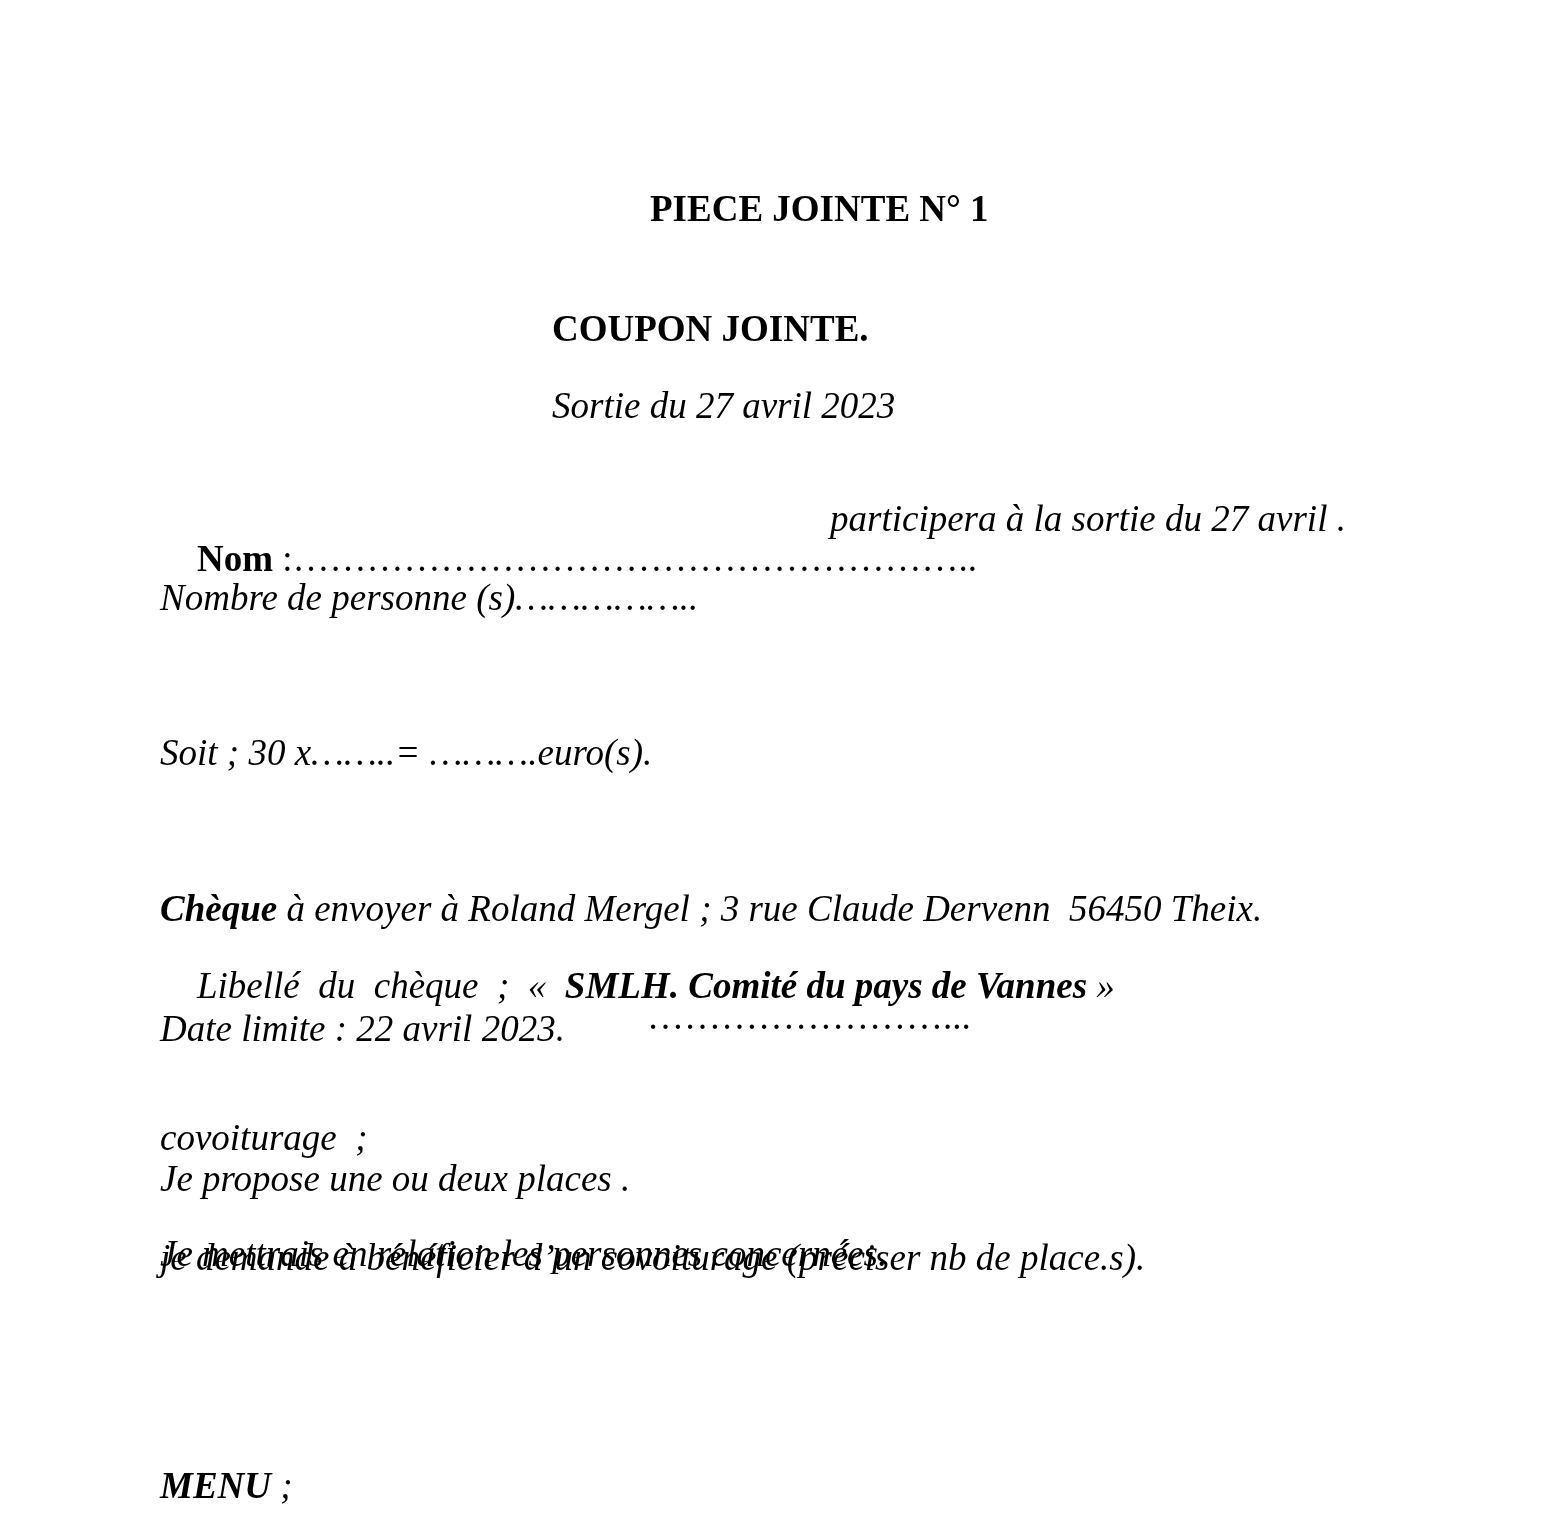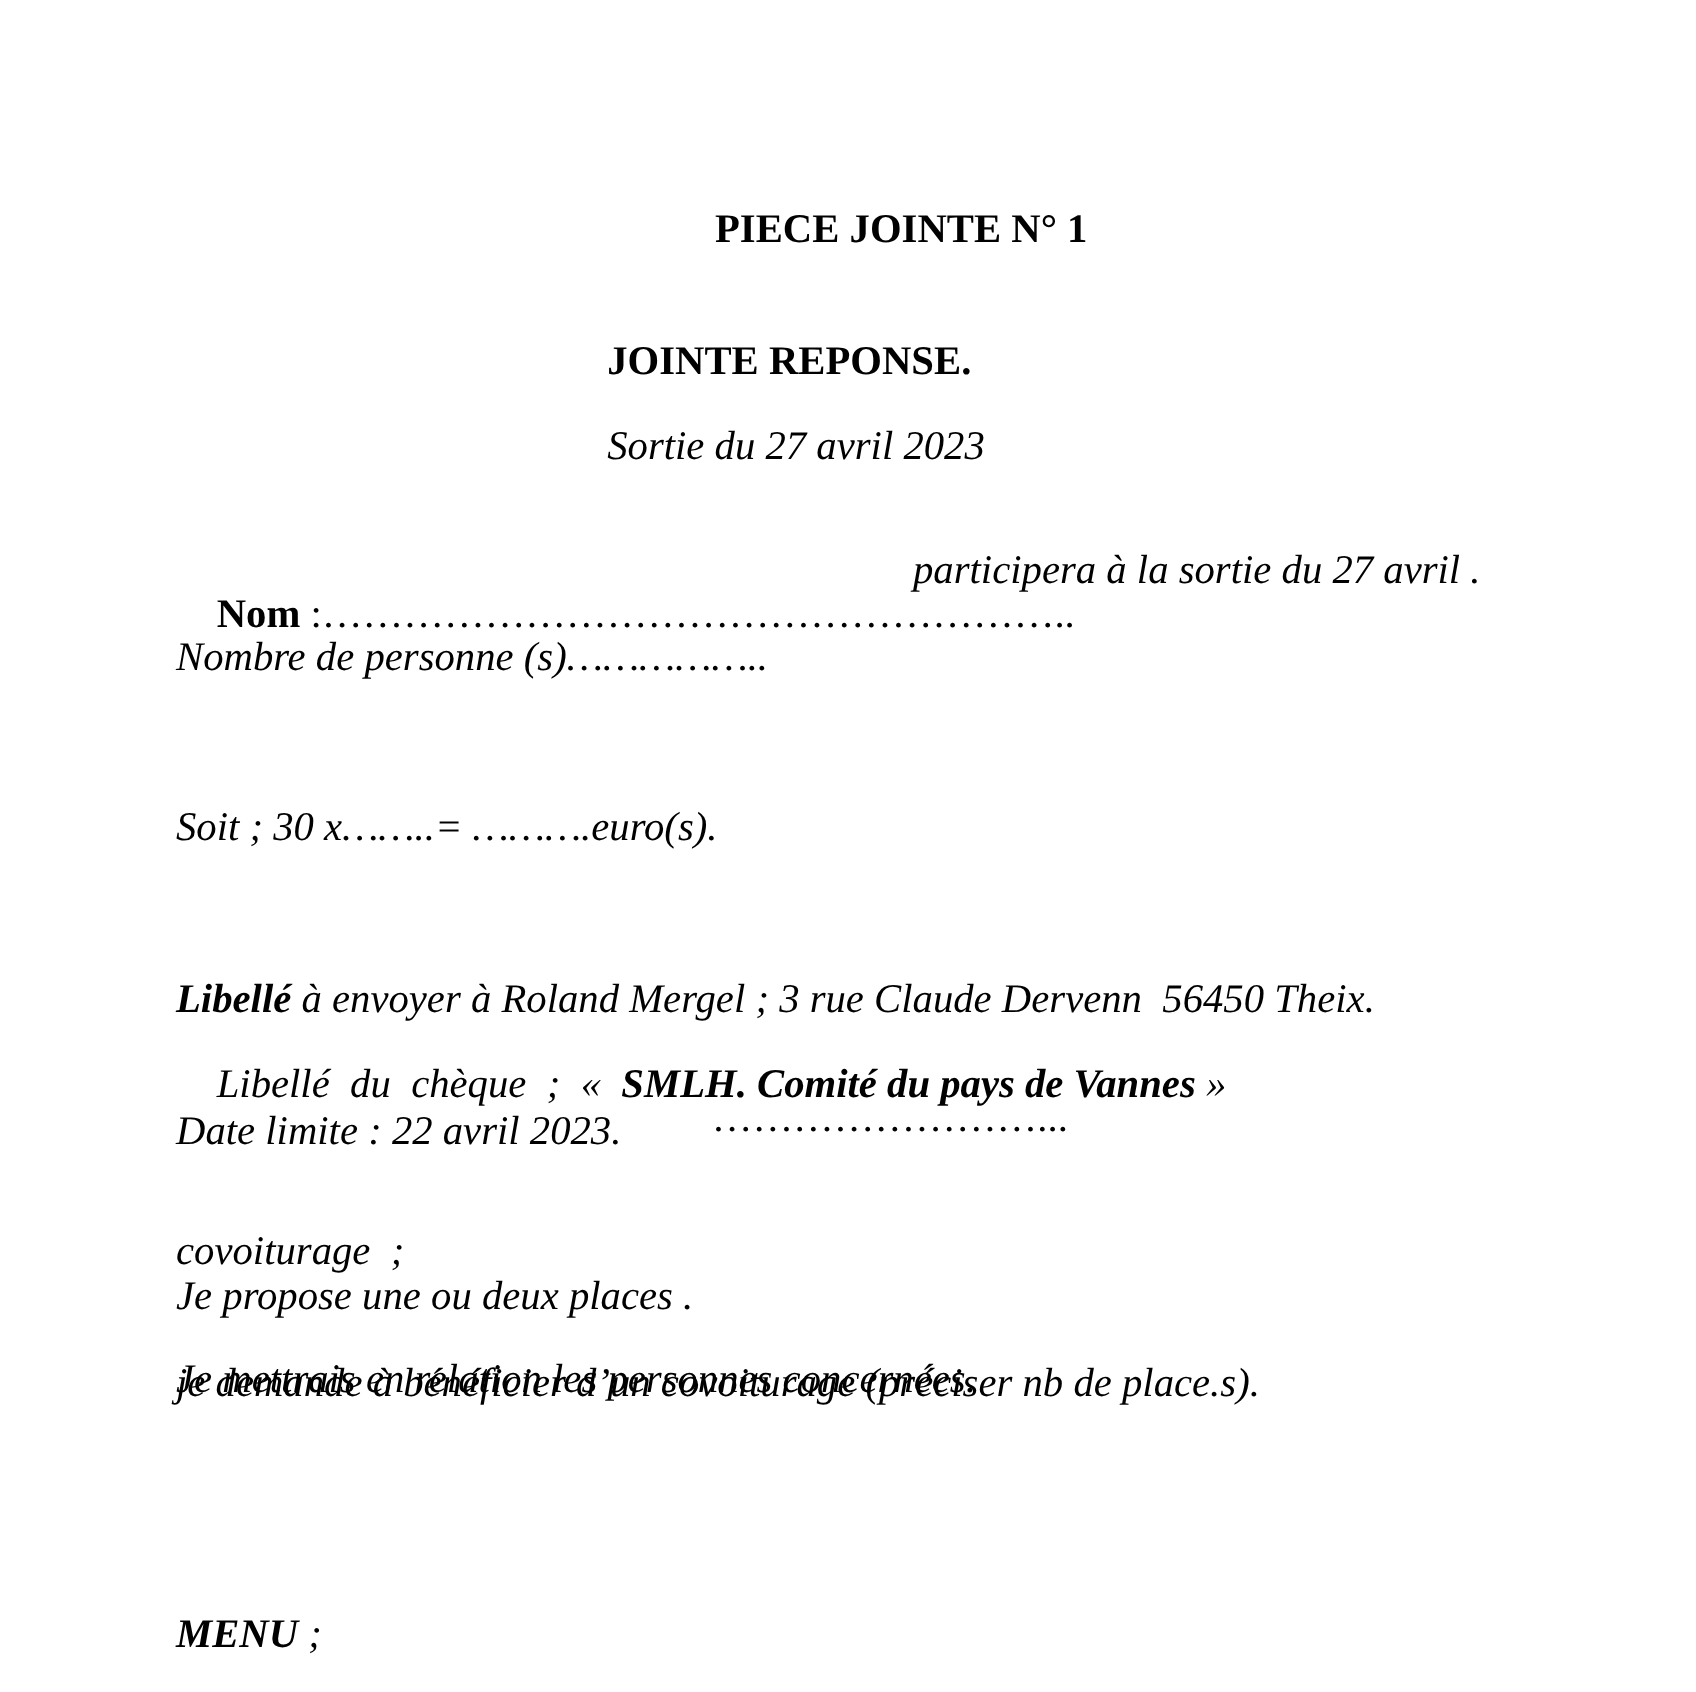--- a/index.html
+++ b/index.html
@@ -34,36 +34,36 @@
     white-space: pre;
   }
 </style>
 </head>
 <body>
 
 <div class="page">
 
   <div class="line bold" style="top:189px; left:650px;">PIECE JOINTE N° 1</div>
 
-  <div class="line bold" style="top:309px; left:552px;">JOINTE REPONSE.</div>
+  <div class="line bold" style="top:309px; left:552px;">COUPON JOINTE.</div>
 
   <div class="line italic" style="top:386px; left:552px;">Sortie du 27 avril 2023</div>
 
   <div class="line" style="top:499px; left:160px; width:1240px;">
     <span class="bold upright">Nom</span><span class="upright"> :………………………………………………..</span>
     <span class="nom-suffix italic">participera à la sortie du 27 avril .</span>
   </div>
 
   <div class="line italic" style="top:578px; left:160px;">Nombre de personne (s)……………..</div>
 
 
   <div class="line italic" style="top:733px; left:160px;">Soit ; 30 x……..= ……….euro(s).</div>
 
   <div class="line italic" style="top:809px; left:160px;">
-    <div><span class="bold">Libellé</span><span> à envoyer à Roland Mergel ; 3 rue Claude Dervenn  56450 Theix.</span></div>
+    <div><span class="bold">Chèque</span><span> à envoyer à Roland Mergel ; 3 rue Claude Dervenn  56450 Theix.</span></div>
     <div>Date limite : 22 avril 2023.</div>
   </div>
 
   <div class="line italic" style="top:926px; left:160px;font-style:italic;">
     <span>Libellé  du  chèque  ;  «  </span><span class="bold">SMLH. Comité du pays de Vannes</span><span> »</span>
   </div>
 
   <div class="line upright" style="top:997px; left:647px;">……………………...</div>
 
   <div class="line italic" style="top:1038px; left:160px;">

